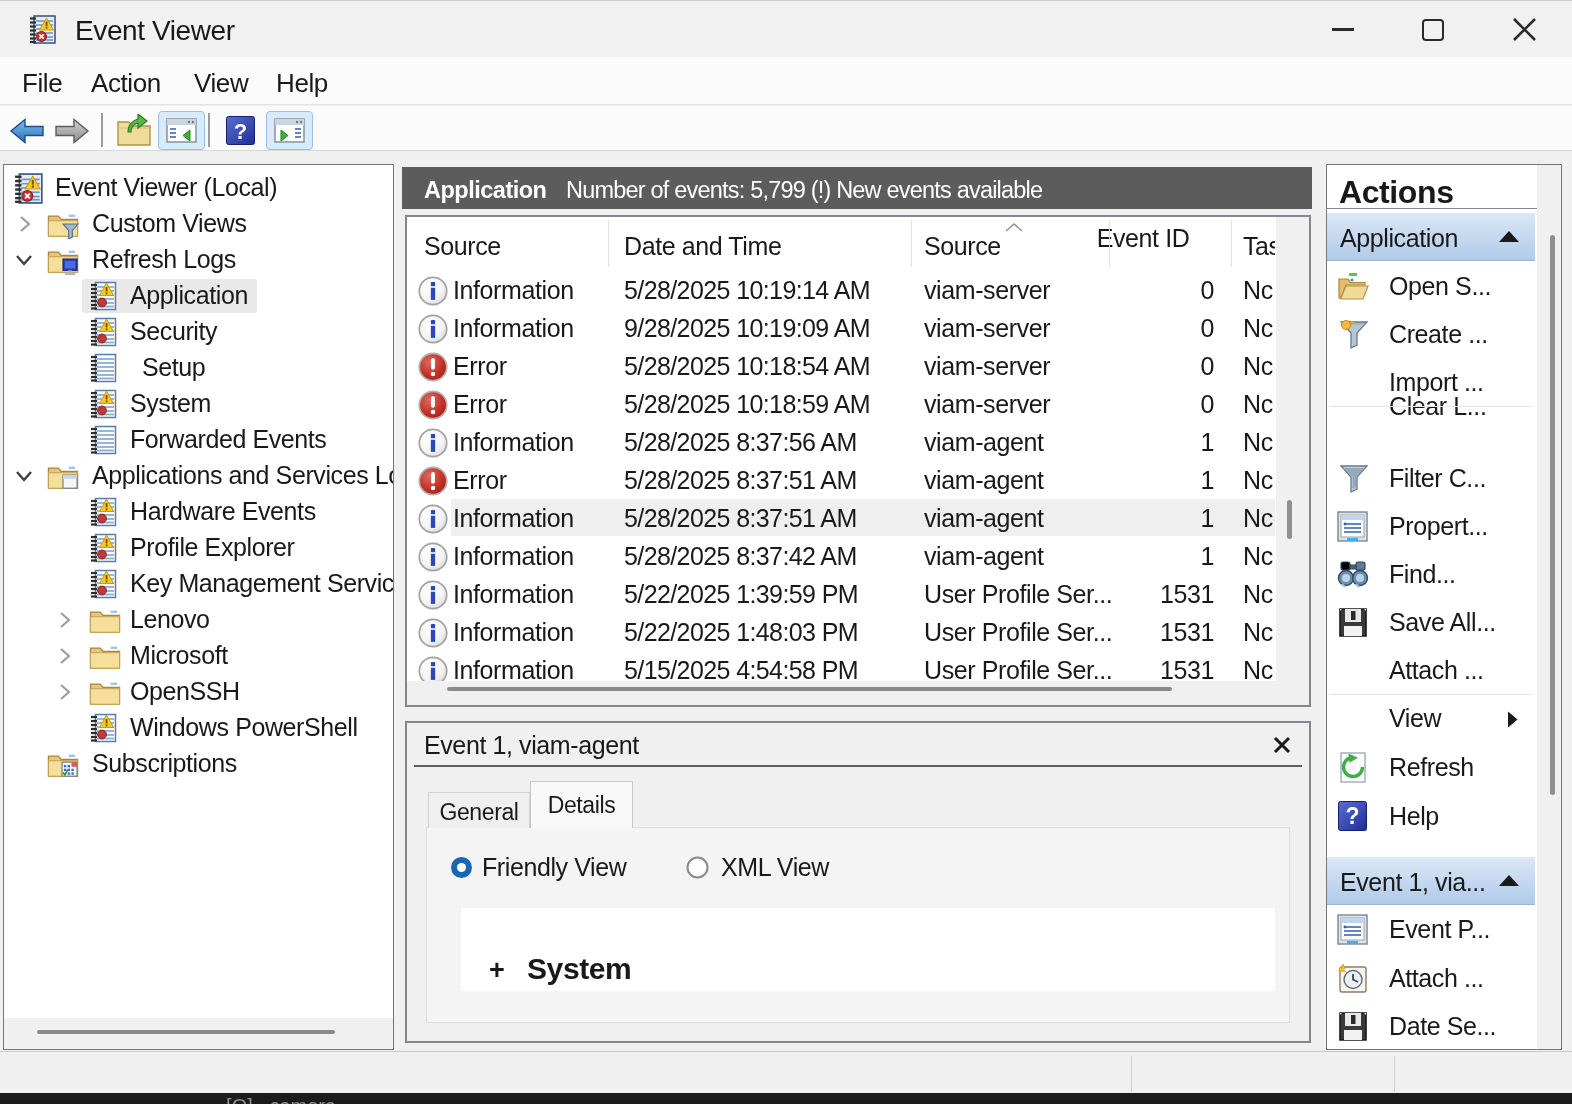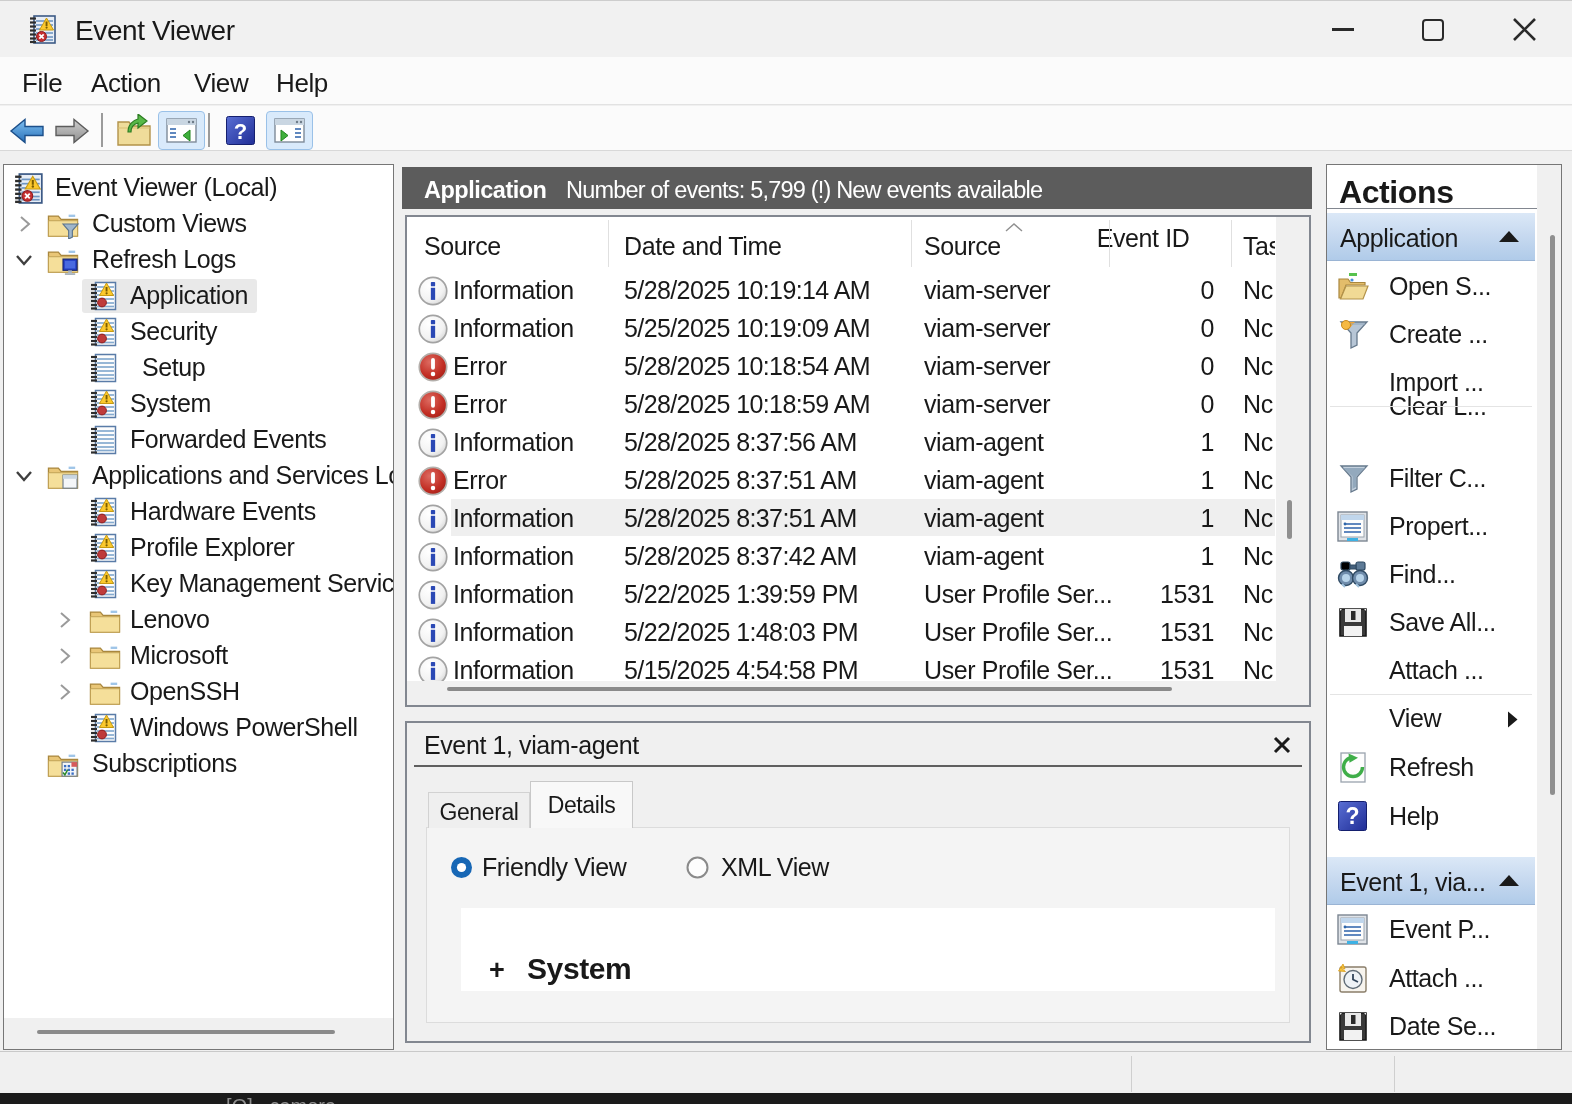--- a/index.html
+++ b/index.html
@@ -338,21 +338,21 @@
     </svg>
 <div class="txt" style="left:46px;top:8px;">Information</div>
 <div class="txt" style="left:217px;top:8px;letter-spacing:-0.6px;">5/28/2025 10:19:14 AM</div>
 <div class="txt" style="left:517px;top:8px;">viam-server</div>
 <div class="txt" style="left:657px;top:8px;width:150px;text-align:right;">0</div>
 <div class="txt" style="left:836px;top:8px;">Nc</div>
 <svg class="abs" style="left:11px;top:46px;" width="30" height="30">
       <use href="#s-info"></use>
     </svg>
 <div class="txt" style="left:46px;top:46px;">Information</div>
-<div class="txt" style="left:217px;top:46px;letter-spacing:-0.6px;">5/25/2025 10:19:09 AM</div>
+<div class="txt" style="left:217px;top:46px;letter-spacing:-0.6px;">9/28/2025 10:19:09 AM</div>
 <div class="txt" style="left:517px;top:46px;">viam-server</div>
 <div class="txt" style="left:657px;top:46px;width:150px;text-align:right;">0</div>
 <div class="txt" style="left:836px;top:46px;">Nc</div>
 <svg class="abs" style="left:11px;top:84px;" width="30" height="30">
       <use href="#s-err"></use>
     </svg>
 <div class="txt" style="left:46px;top:84px;">Error</div>
 <div class="txt" style="left:217px;top:84px;letter-spacing:-0.6px;">5/28/2025 10:18:54 AM</div>
 <div class="txt" style="left:517px;top:84px;">viam-server</div>
 <div class="txt" style="left:657px;top:84px;width:150px;text-align:right;">0</div>

